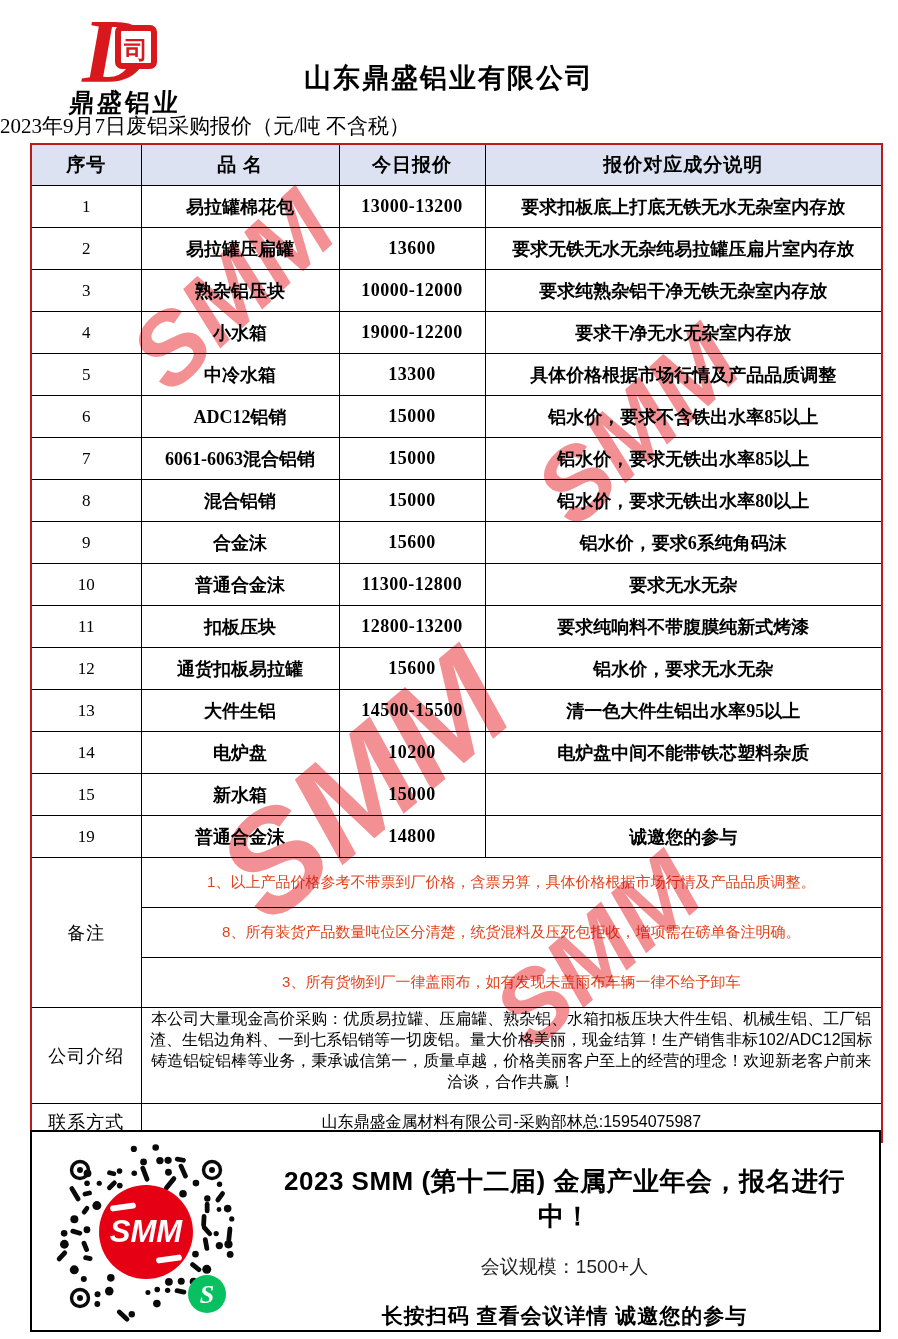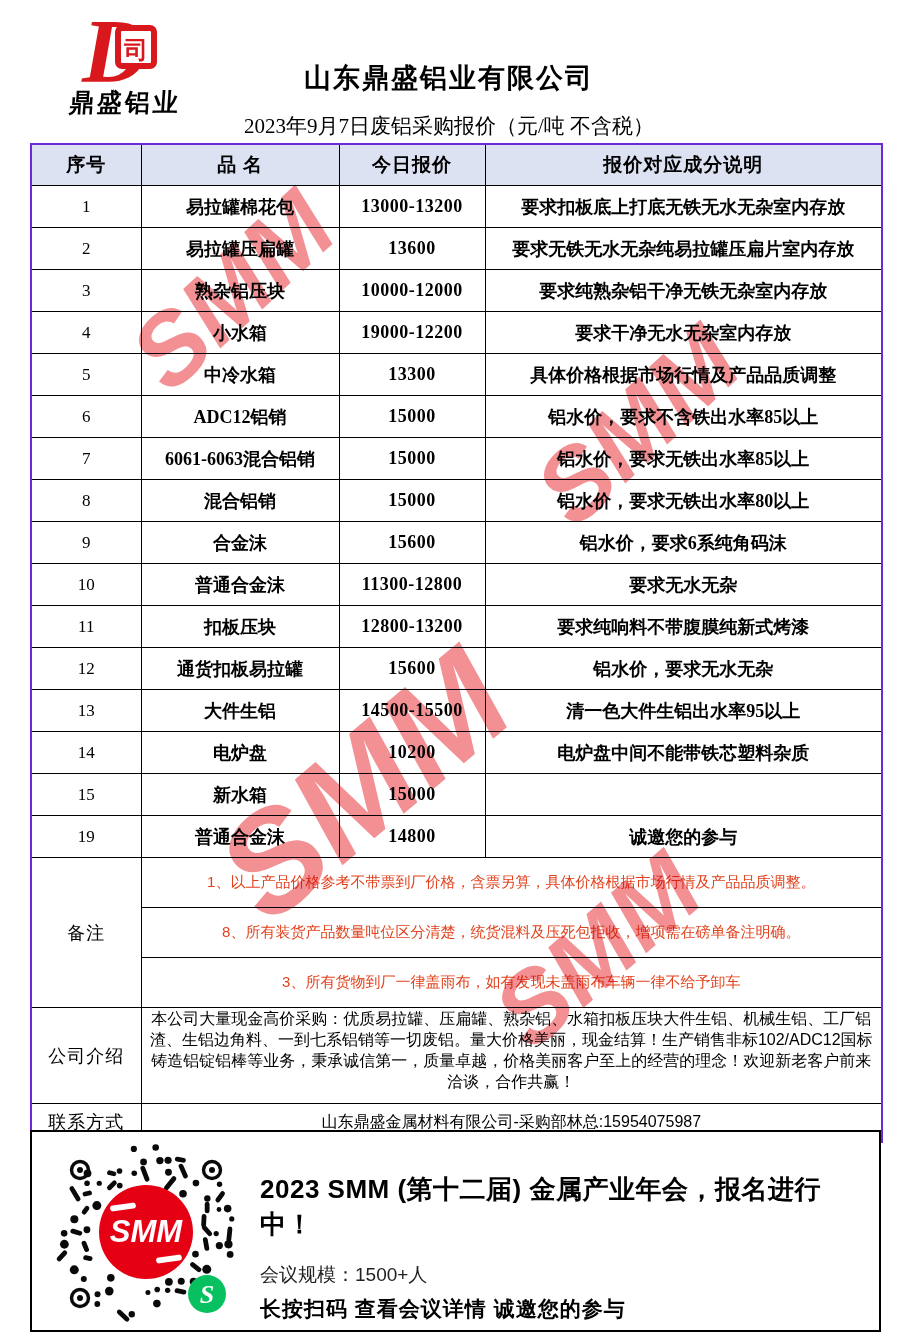--- a/index.html
+++ b/index.html
@@ -7,29 +7,29 @@
     width:898px;height:1339px;position:relative;background:#fff;
     font-family:"Liberation Sans", sans-serif;color:#000;overflow:hidden;
   }
   
   .logo{position:absolute;left:55px;top:6px;width:140px;text-align:center;}
   .logo svg{display:block;margin:0 auto;}
   .logo-word{font-family:"Liberation Serif",serif;font-weight:bold;font-size:25px;
     letter-spacing:3px;color:#000;margin-top:-6px;transform:skewX(-4deg);}
   .page-title{position:absolute;left:0;right:0;top:60px;text-align:center;
     font-family:"Liberation Serif",serif;font-weight:bold;font-size:27px;letter-spacing:2px;}
-  .page-subtitle{position:absolute;left:0;right:0;top:112px;text-align:center;
+  .page-subtitle{position:absolute;left:0;right:0;top:112px;
     font-family:"Liberation Serif",serif;font-size:21px;}
   
   table.price{position:absolute;left:30px;top:143px;width:851px;
     border-collapse:collapse;table-layout:fixed;
     font-family:"Liberation Serif","DejaVu Serif",serif;}
   table.price th,table.price td{border:1px solid #000;text-align:center;
     overflow:hidden;padding:0 2px;}
-  table.price{border:2px solid #6d28d9;}
+  table.price{border:2px solid #b91c1c;}
   tr.head th{height:40px;background:var(--header_bg);font-size:19px;font-weight:bold;letter-spacing:1px;}
   tbody#rows-body td{height:41px;font-weight:bold;font-size:18px;}
   tbody#rows-body td.c0{font-weight:normal;font-size:17px;}
   tbody#rows-body td.c2{letter-spacing:.5px;}
   td.label{font-family:Liberation Mono, monospace;font-weight:normal;font-size:18px;letter-spacing:1px;}
   tr.remark-row{height:50px;}
   td.note{font-family:"Liberation Sans",sans-serif;color:var(--note_red);
     text-align:left;font-size:15px;padding-left:8px;}
   tr.intro-row{height:96px;}
   td.intro{font-family:"Liberation Sans",sans-serif;text-align:left;font-size:16px;
@@ -41,24 +41,24 @@
     font-family:"Liberation Sans",sans-serif;mix-blend-mode:multiply;opacity:.78;
     white-space:nowrap;z-index:50;line-height:1;}
   #wm1{left:115px;top:240px;font-size:100px;transform:rotate(-43deg);}
   #wm2{left:520px;top:375px;font-size:100px;transform:rotate(-43deg);}
   #wm3{left:200px;top:715px;font-size:140px;transform:rotate(-40deg);}
   #wm4{left:480px;top:900px;font-size:100px;transform:rotate(-41deg);}
   
   .banner{position:absolute;left:30px;top:1130px;width:851px;height:202px;
     border:2px solid #000;box-sizing:border-box;background:#fff;}
   .banner .qr{position:absolute;left:22px;top:6px;}
-  .banner-texts{position:absolute;left:228px;top:12px;right:10px;}
+  .banner-texts{position:absolute;left:228px;top:4px;right:10px;text-align:center;}
   .banner-title{font-weight:bold;font-size:26px;margin-top:28px;letter-spacing:.5px;}
   .banner-scale{font-size:19px;margin-top:20px;color:#222;}
-  .banner-cta{font-weight:bold;font-size:21px;margin-top:7px;letter-spacing:1px;}
+  .banner-cta{font-weight:bold;font-size:21px;margin-top:22px;letter-spacing:1px;}
 </style>
 </head>
 <body>
 
 <div class="logo">
   <svg width="130" height="86" viewBox="0 0 130 86">
     <text x="22" y="76" font-family="'Liberation Serif',serif" font-style="italic" font-weight="bold" font-size="92" fill="#d8181c">D</text>
     <rect x="58" y="22" width="36" height="38" rx="4" fill="#fff" stroke="#d8181c" stroke-width="6"></rect>
     <text id="seal-char" x="76" y="52" text-anchor="middle" font-size="24" font-weight="bold" fill="#d8181c">司</text>
   </svg>

